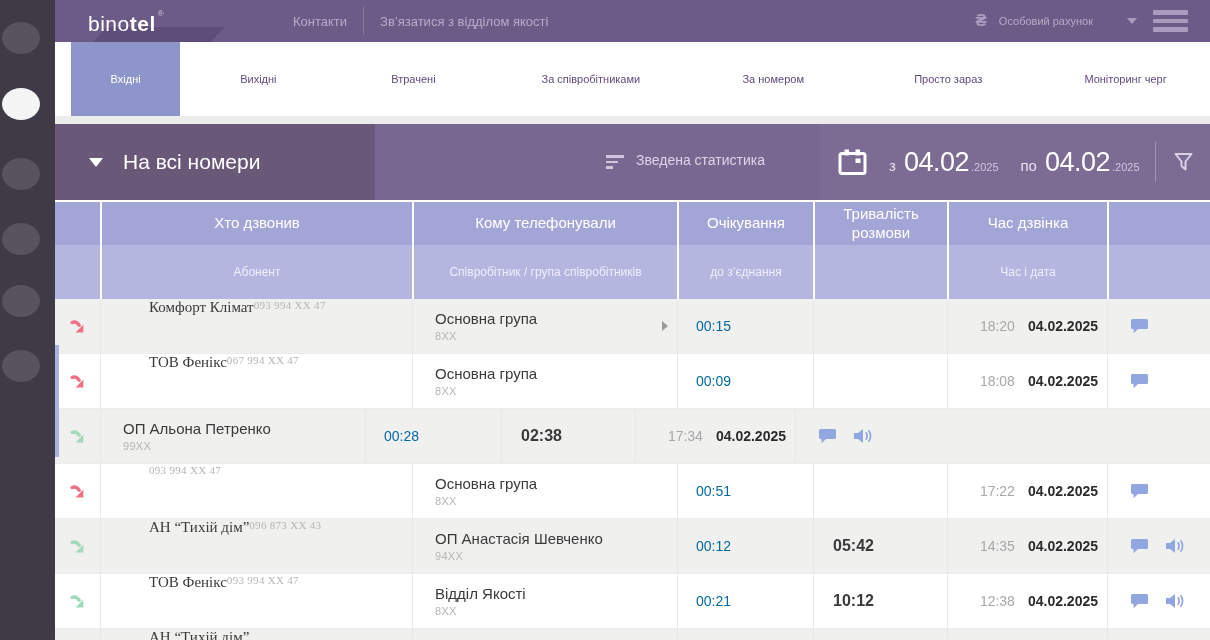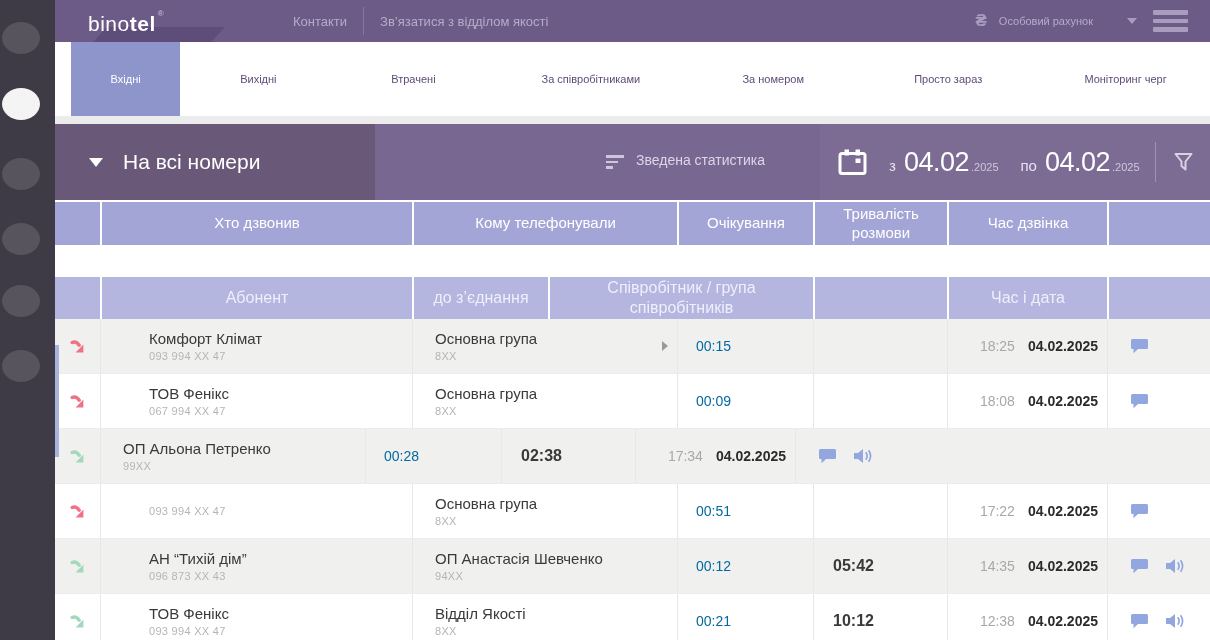--- a/index.html
+++ b/index.html
@@ -61,33 +61,33 @@
   .date-group { display:flex; align-items:baseline; margin-left:14px; }
   .date-prep { font-size:15px; color:#e8e2f2; margin:0 8px; }
   .date-big { font-size:27px; font-weight:400; letter-spacing:-.5px; }
   .date-year { font-size:11px; color:#cfc6de; margin-left:2px; }
   .f-divider { position:absolute; right:54px; top:18px; width:1px; height:40px; background:rgba(255,255,255,.28); }
   .funnel { position:absolute; right:16px; top:28px; }
 
   
   .thead, .thead2 { display:flex; color:#fff; text-align:center; }
   .thead { margin-top:2px; height:43px; background:var(--thead,#a3a5d6); font-size:15px; }
-  .thead2 { height:42px; background:var(--thead2,#b5b6e0); font-size:16px; color:#efeefb;margin-top:32px; }
+  .thead2 { height:54px; background:var(--thead2,#b5b6e0); font-size:12px; color:#efeefb; }
   .hc { display:flex; align-items:center; justify-content:center; line-height:1.25; padding:0 8px; }
   .hc + .hc { border-left:2px solid #fff; }
   .w-ic{width:45px;} .w-caller{width:312px;} .w-callee{width:265px;} .w-wait{width:136px;}
   .w-dur{width:134px;} .w-time{width:160px;} .w-act{width:103px;}
 
   
   .row { display:flex; height:55px; background:#fff; border-bottom:1px solid #ececec; cursor:pointer; }
   .row.odd { background:var(--row-alt,#f0f0ef); }
   .cell { display:flex; }
   .cell + .cell { border-left:1px solid #e8e8e8; }
   .c-ic { width:45px; align-items:center; justify-content:center; }
-  .c-caller { width:312px; flex-direction:column; justify-content:center; padding-left:48px; }
+  .c-caller { width:312px; flex-direction:row; padding-left:48px;font-family:Liberation Serif, serif; }
   .c-callee { width:265px; flex-direction:column; justify-content:center; padding-left:22px; position:relative; }
   .name { font-size:15px; color:#3a3a3a; margin-bottom:3px; }
   .sub { font-size:11px; color:#b5b5b5; letter-spacing:.3px; }
   .c-wait { width:136px; align-items:center; padding-left:18px; font-size:14px; color:#0369a1; }
   .c-dur { width:134px; align-items:center; padding-left:19px; font-size:16px; font-weight:700; color:#3a3a3a; }
   .c-time { width:160px; align-items:center; justify-content:flex-end; padding-right:9px; gap:13px; font-size:14px; }
   .t-time { color:#a8a8a8; }
   .t-date { color:#2b2b2b; font-weight:700; }
   .c-act { width:103px; align-items:center; padding-left:22px; gap:16px; }
   .chev { width:0; height:0; border-top:5px solid transparent; border-bottom:5px solid transparent;
@@ -193,22 +193,22 @@
     <div class="hc w-caller">Хто дзвонив</div>
     <div class="hc w-callee">Кому телефонували</div>
     <div class="hc w-wait">Очікування</div>
     <div class="hc w-dur">Тривалість розмови</div>
     <div class="hc w-time">Час дзвінка</div>
     <div class="hc w-act"></div>
   </div>
   <div class="thead2">
     <div class="hc w-ic"></div>
     <div class="hc w-caller">Абонент</div>
+    <div class="hc w-callee">Співробітник / група співробітників</div>
     <div class="hc w-wait">до з’єднання</div>
-    <div class="hc w-callee">Співробітник / група співробітників</div>
     <div class="hc w-dur"></div>
     <div class="hc w-time">Час і дата</div>
     <div class="hc w-act"></div>
   </div>
 
   <div class="rows">
       <div class="row odd">
     <div class="cell c-ic">
       <svg class="dir-icon missed" width="15" height="15" viewBox="0 0 15 15">
         <path d="M2.2 3.5 Q6 1.8 9.2 6.2" stroke="currentColor" stroke-width="3.4" fill="none" stroke-linecap="round"></path>
@@ -224,21 +224,21 @@
       <span class="sub">8XX</span>
       <span class="chev"></span>
     </div>
     <div class="cell c-wait">
       <span>00:15</span>
     </div>
     <div class="cell c-dur">
       <span></span>
     </div>
     <div class="cell c-time">
-      <span class="t-time">18:25</span>
+      <span class="t-time">18:20</span>
       <span class="t-date">04.02.2025</span>
     </div>
     <div class="cell c-act">
       <svg class="act-svg comment" width="19" height="16" viewBox="0 0 19 16">
         <path d="M1 2.5 Q1 1 2.5 1 H16.5 Q18 1 18 2.5 V9.5 Q18 11 16.5 11 H8 L3.5 15.2 V11 H2.5 Q1 11 1 9.5 Z" style="fill: rgb(146, 166, 223);"></path>
       </svg>
 
     </div>
   </div>
       <div class="row">

